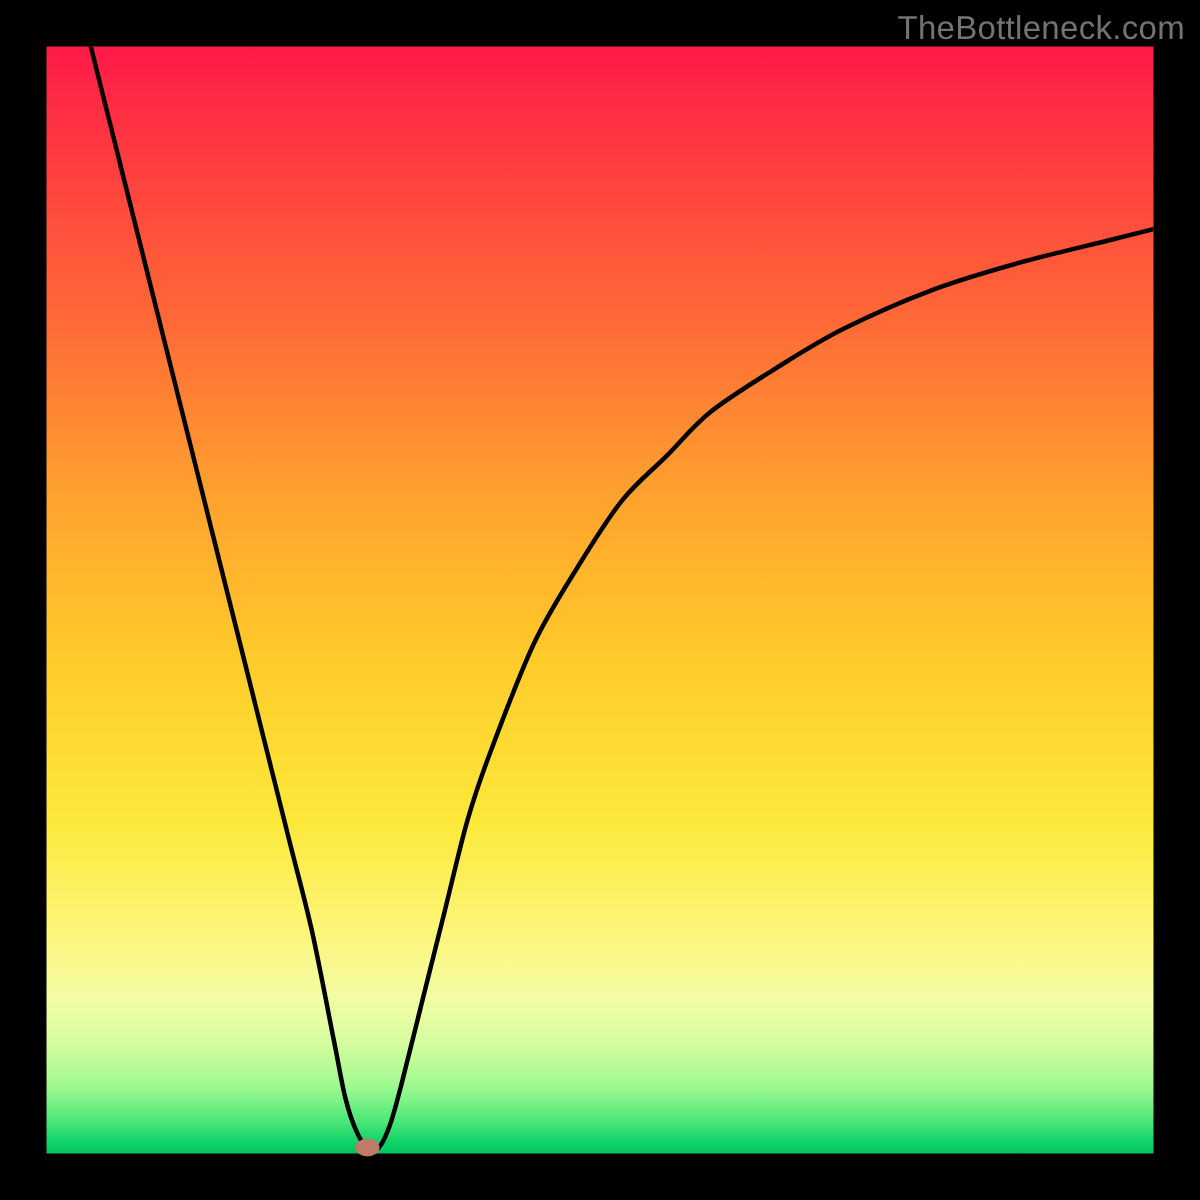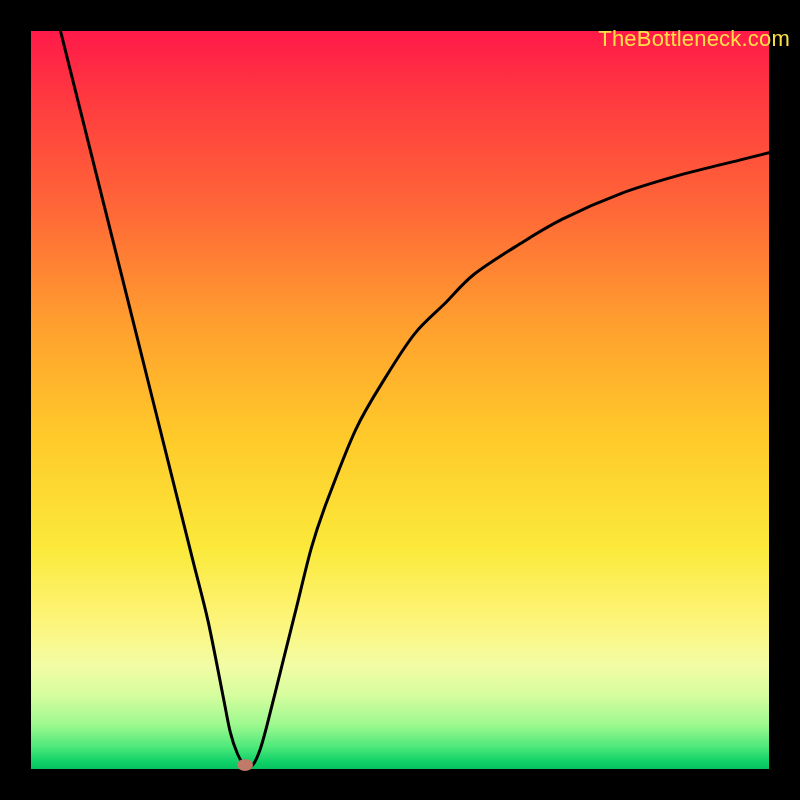--- a/index.html
+++ b/index.html
@@ -39,25 +39,24 @@
       #9df98f 94%,
       #4ee87a 97%,
       #0fd268 99%,
       #06c25e 100%
     );
   }
   .watermark {
     position: absolute;
     top: 6px;
     right: 10px;
-    color: #fde047;
+    color: #737373;
     font-size: 22px;
     letter-spacing: 0.2px;
     font-weight: 500;
-    margin-top: 20px;
   }
   svg.curve {
     position: absolute;
     left: 0;
     top: 0;
     width: 738px;
     height: 738px;
   }
   .marker {
     position: absolute;

